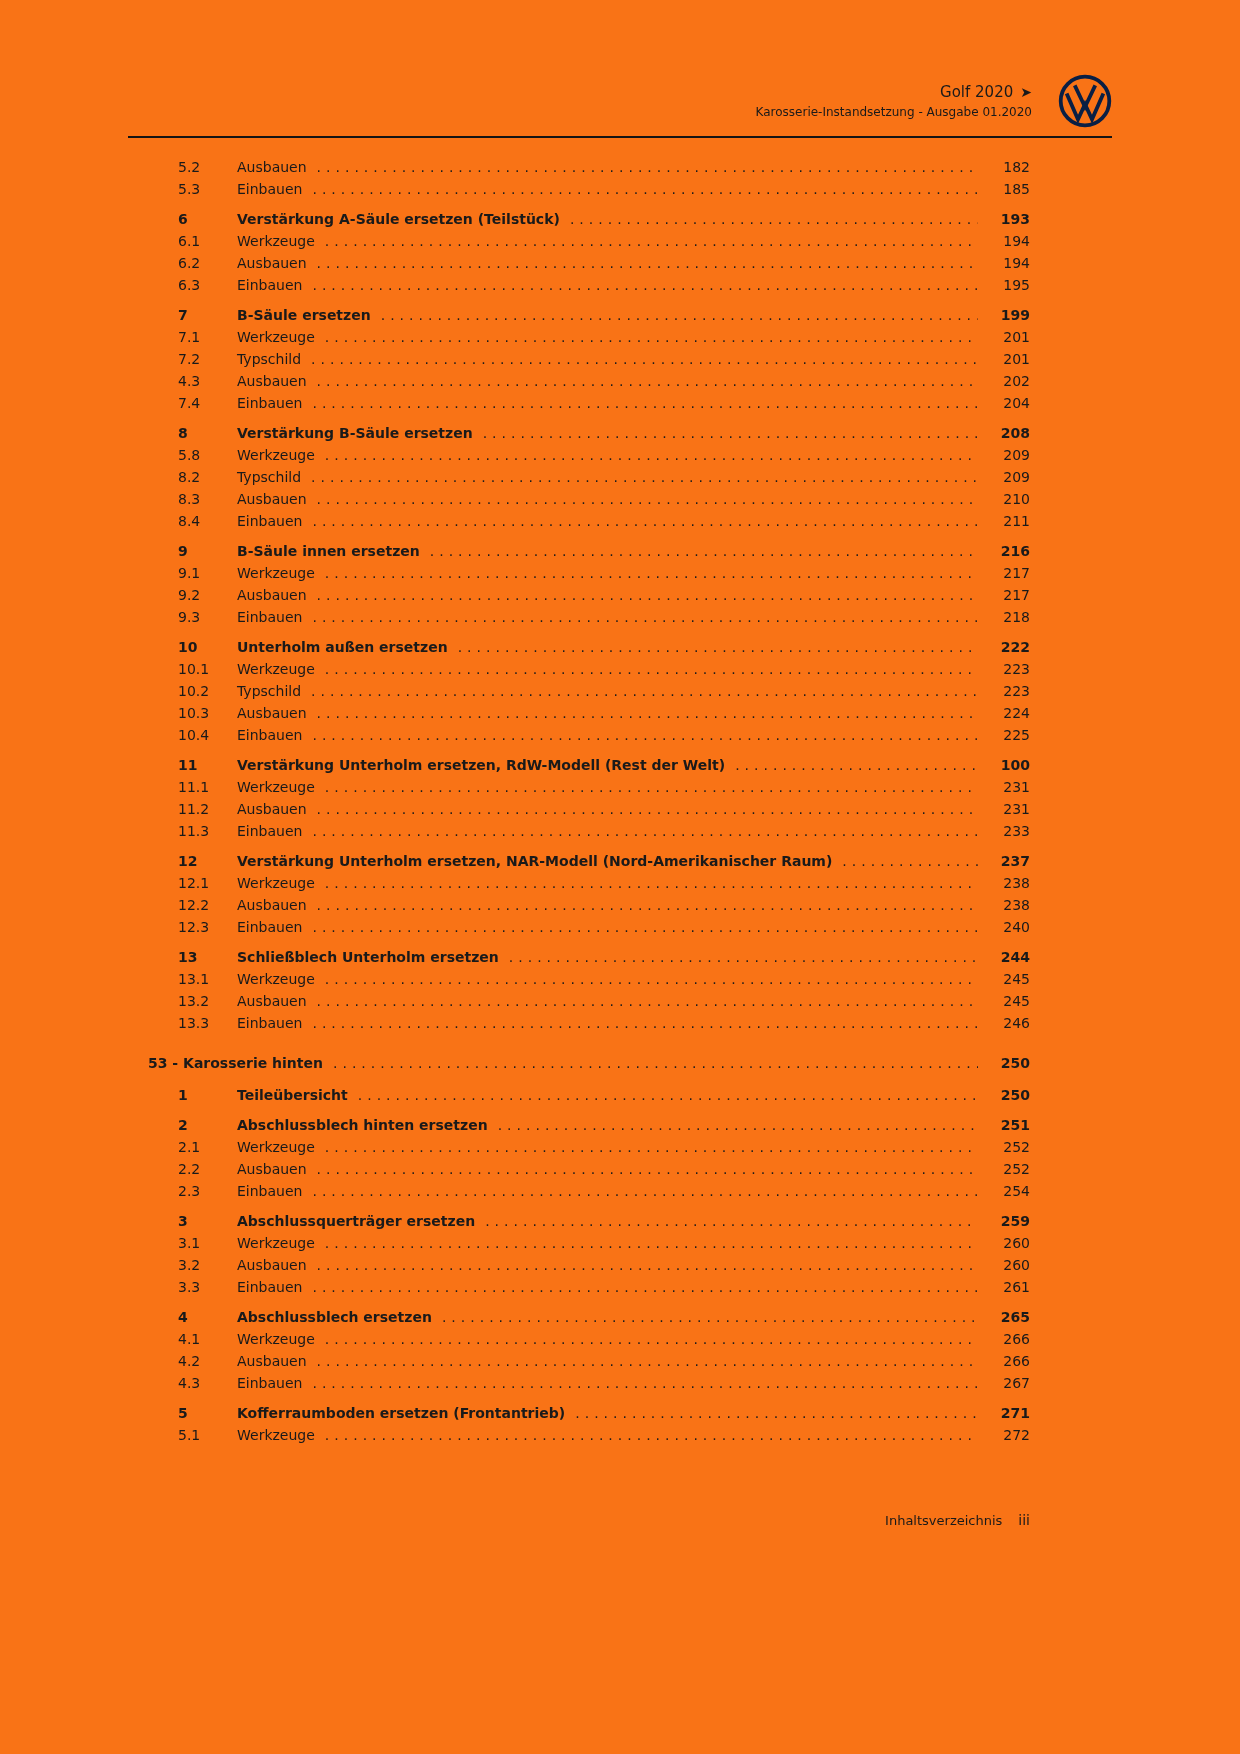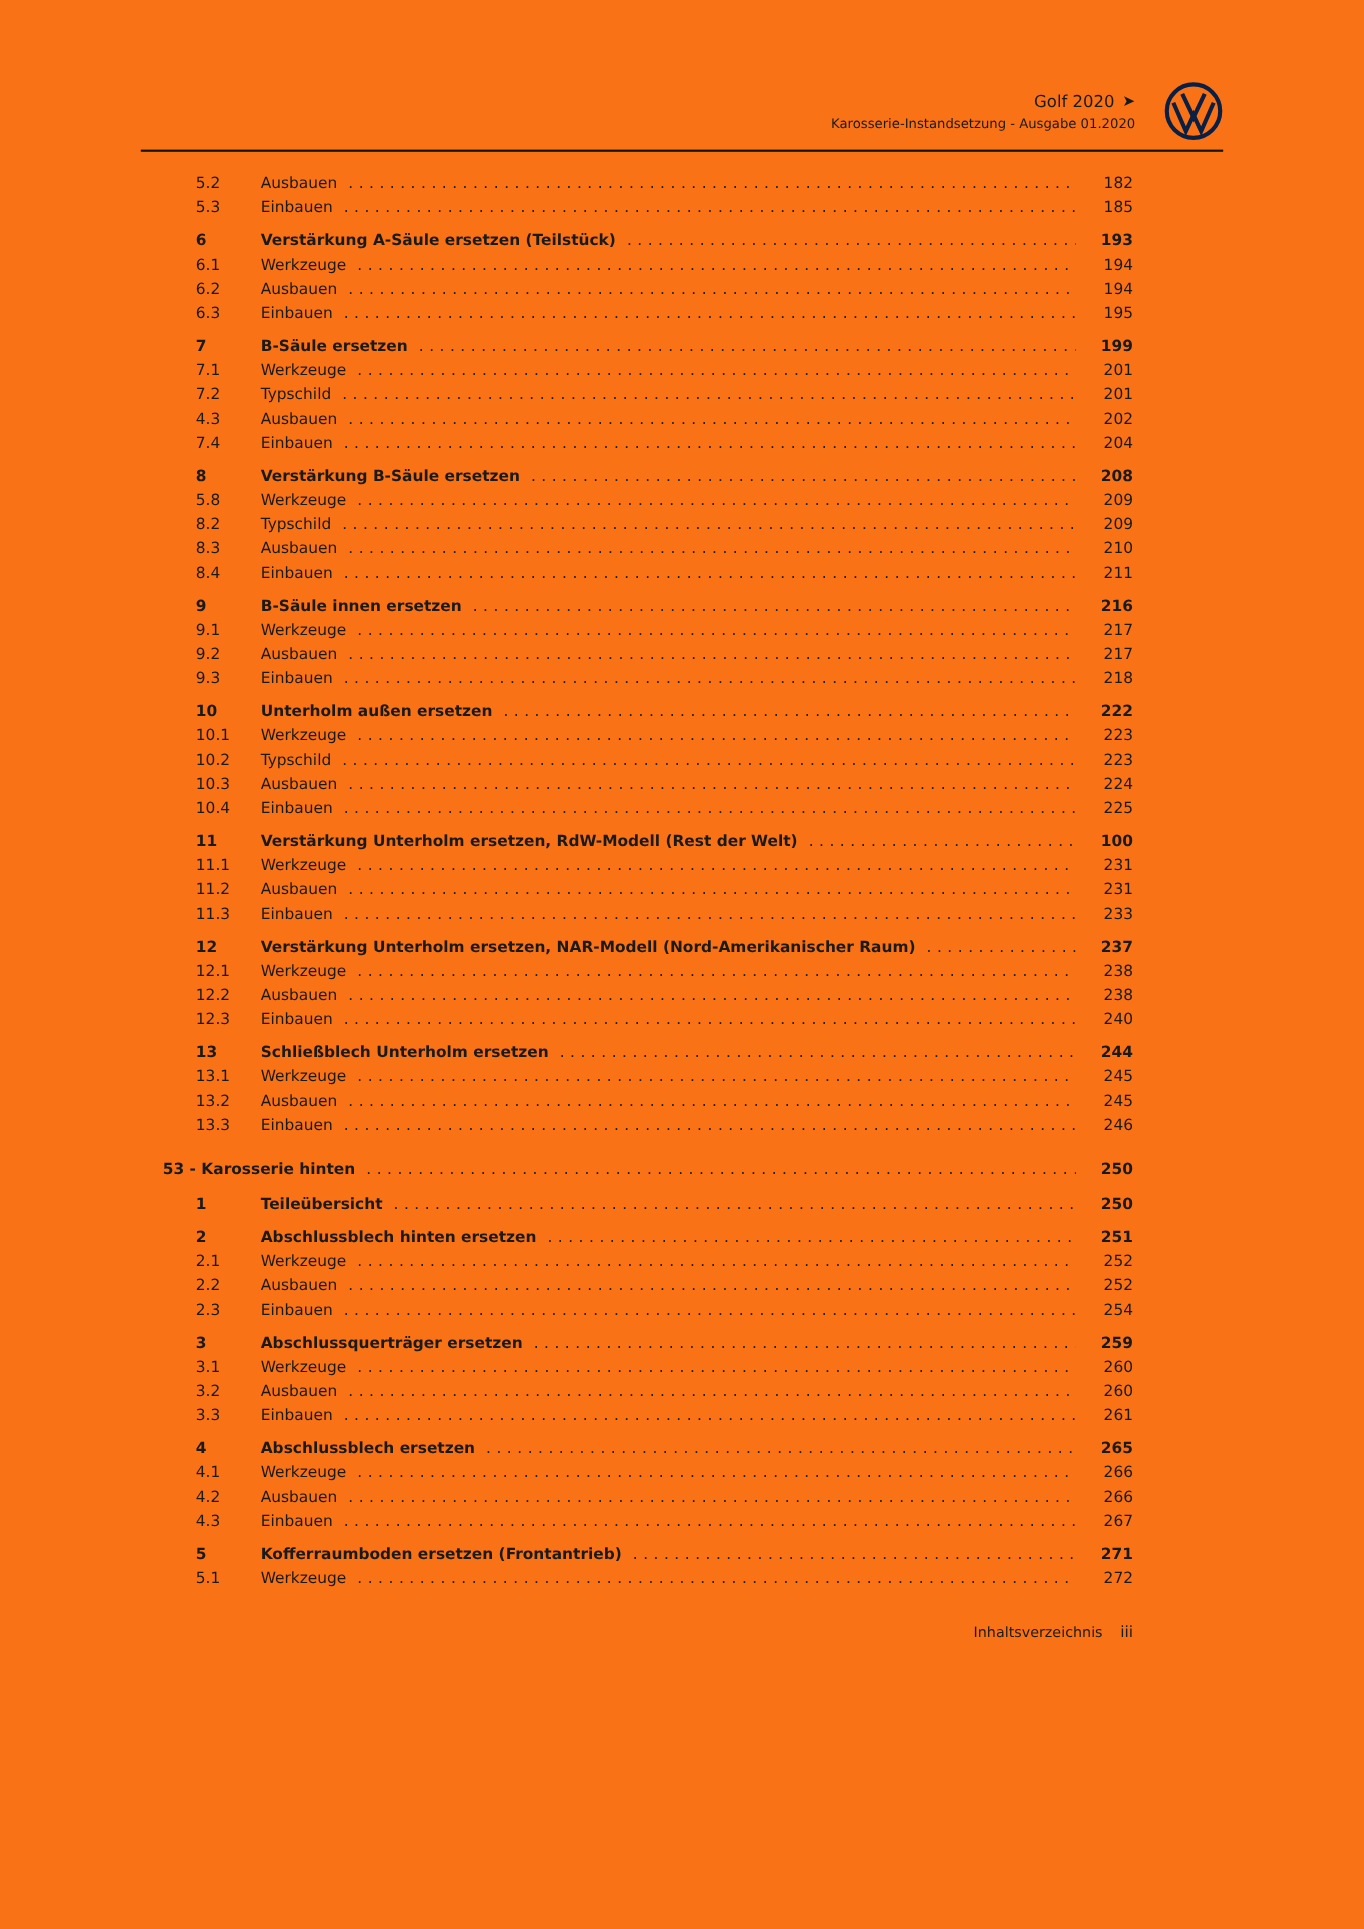--- a/index.html
+++ b/index.html
@@ -98,21 +98,21 @@
   .level-section .page-num { font-weight: bold; }
   .level-chapter {
     font-size: 14px;
     margin: 18px 0 10px -30px;
   }
   .level-chapter .title,
   .level-chapter .page-num { font-weight: bold; }
   
   .footer {
     position: absolute;
-    top: 1476px;
+    top: 1512px;
     right: 210px;
     display: flex;
     align-items: baseline;
     gap: 16px;
   }
   .footer-label { font-size: 13px; }
   .footer-page { font-size: 14px; }
 </style>
 </head>
 <body>

